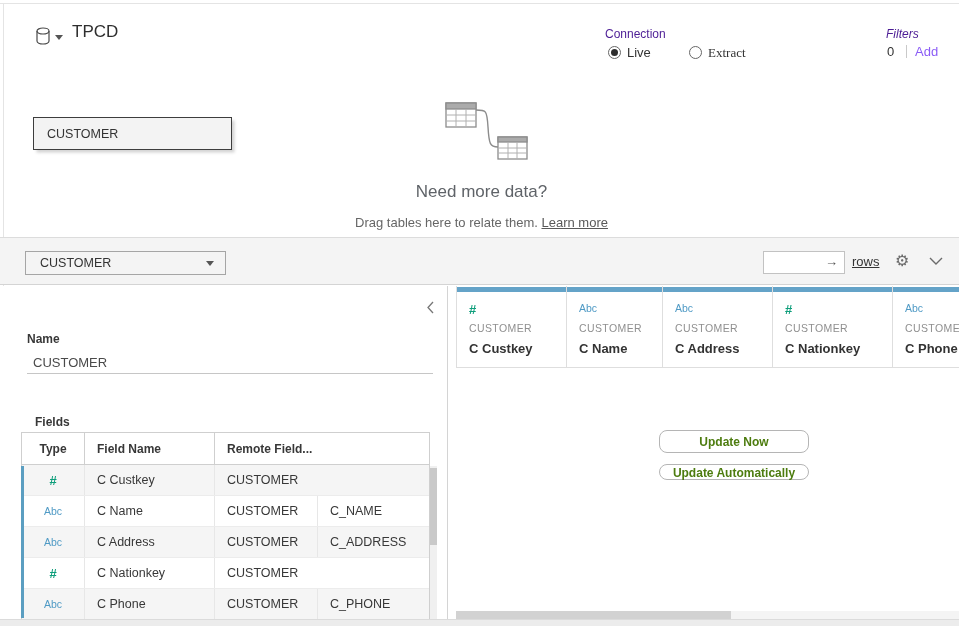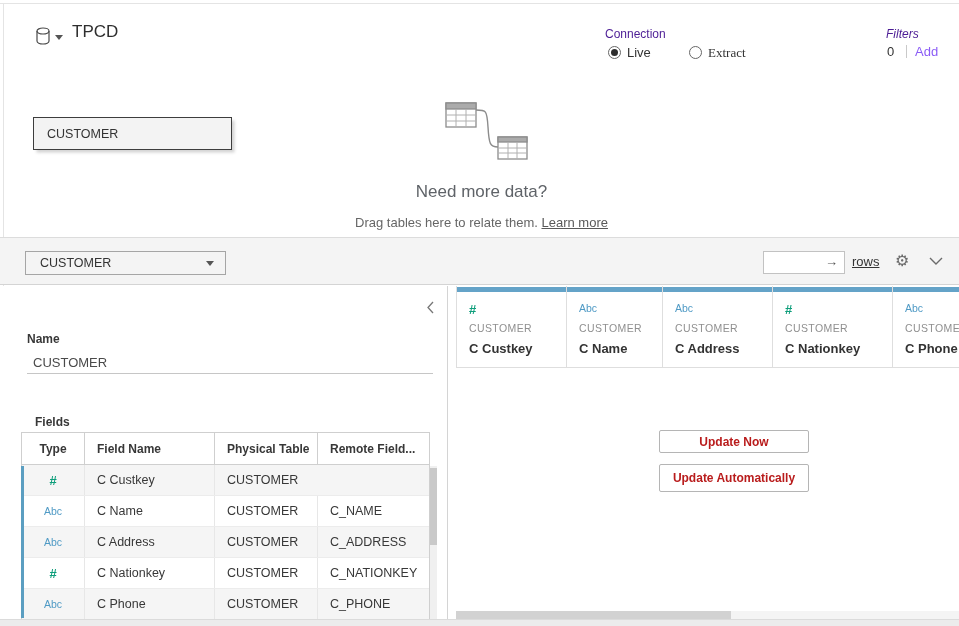--- a/index.html
+++ b/index.html
@@ -96,24 +96,24 @@
   .g-col:nth-child(3){width:110px;}
   .g-col:nth-child(4){width:120px;}
   .g-col:nth-child(5){width:120px;}
   .g-accent{position:absolute;left:0;right:0;top:1px;height:5px;background:#64a3c8;}
   .g-icon{position:absolute;left:12px;top:16px;font-weight:600;}
   .g-icon.t-number{color:#0e9e7b;font-size:13px;}
   .g-icon.t-string{color:#4f9ac5;font-size:10.5px;font-weight:400;}
   .g-table{position:absolute;left:12px;top:36px;font-size:10.5px;color:#8f8f8f;letter-spacing:.4px;}
   .g-field{position:absolute;left:12px;top:55px;font-size:13px;font-weight:bold;color:#333;white-space:nowrap;}
   .grid-header-border{position:absolute;left:8px;right:0;top:81px;height:1px;background:#dedede;}
-  .upd-btn{position:absolute;left:211px;width:150px;background:#fff;border:1px solid #b5b5b5;border-radius:2px;
-           font:bold 12px "Liberation Sans",sans-serif;color:#b91c1c;cursor:pointer;}
+  .upd-btn{position:absolute;left:211px;width:150px;background:#fff;border:1px solid #b5b5b5;border-radius:8px;
+           font:bold 12px "Liberation Sans",sans-serif;color:#4d7c0f;cursor:pointer;}
   .upd-now{top:144px;height:23px;}
-  .upd-auto{top:178px;height:28px;}
+  .upd-auto{top:178px;height:16px;}
   .h-scrollbar{position:absolute;left:8px;right:0;top:325px;height:9px;background:#f4f4f4;}
   .h-thumb{position:absolute;left:0;top:0;width:275px;height:9px;background:#d2d2d2;}
 
   .bottom-strip{position:absolute;left:0;right:0;bottom:0;height:6px;background:#ececec;border-top:1px solid #dbdbdb;box-sizing:content-box;}
   svg{display:block;}
 </style>
 </head>
 <body>
 
 <div class="app">
@@ -195,21 +195,20 @@
         </svg>
     </span>
     <div class="panel-label name-label">Name</div>
     <div class="name-value">CUSTOMER</div>
     <div class="panel-label fields-label">Fields</div>
 
     <div class="fields-table">
       <div class="ft-header">
         <div class="ft-cell c-type">Type</div>
         <div class="ft-cell c-field">Field Name</div>
-        <div class="ft-cell c-ptable">Physical Table</div>
         <div class="ft-cell c-remote">Remote Field...</div>
       </div>
       <div class="ft-body" id="ft-body">
           <div class="ft-row">
     <div class="ft-cell c-type">
       <span class="type-icon t-number">#</span>
     </div>
     <div class="ft-cell c-field">C Custkey</div>
     <div class="ft-cell c-ptable">CUSTOMER</div>
   </div>
@@ -228,21 +227,20 @@
     <div class="ft-cell c-field">C Address</div>
     <div class="ft-cell c-ptable">CUSTOMER</div>
     <div class="ft-cell c-remote">C_ADDRESS</div>
   </div>
           <div class="ft-row">
     <div class="ft-cell c-type">
       <span class="type-icon t-number">#</span>
     </div>
     <div class="ft-cell c-field">C Nationkey</div>
     <div class="ft-cell c-ptable">CUSTOMER</div>
-    <div class="ft-cell c-remote">C_NATIONKEY</div>
   </div>
           <div class="ft-row">
     <div class="ft-cell c-type">
       <span class="type-icon t-string">Abc</span>
     </div>
     <div class="ft-cell c-field">C Phone</div>
     <div class="ft-cell c-ptable">CUSTOMER</div>
     <div class="ft-cell c-remote">C_PHONE</div>
   </div>
         </div>

